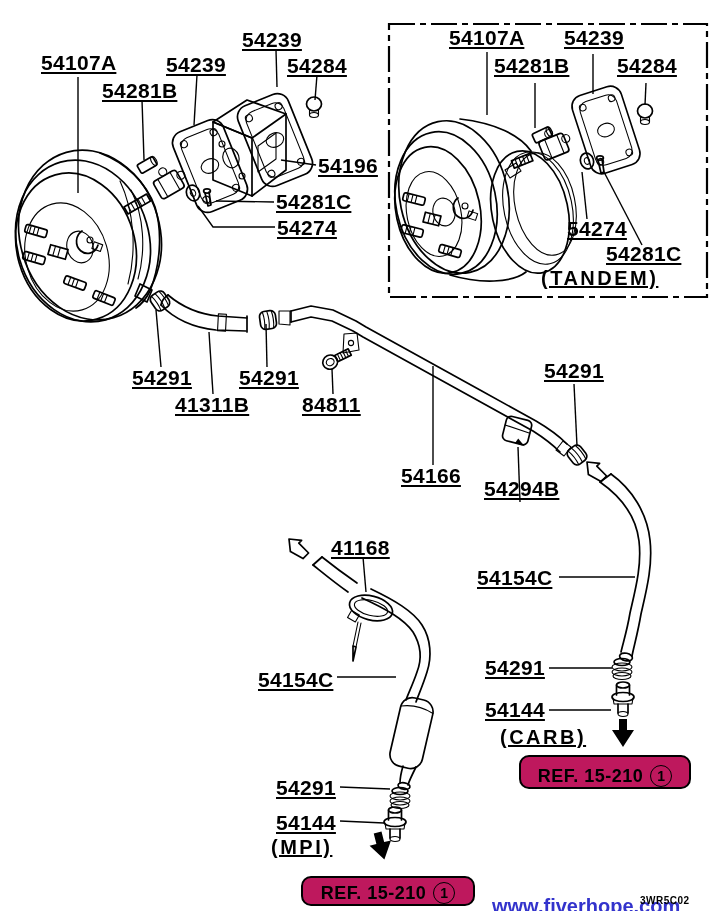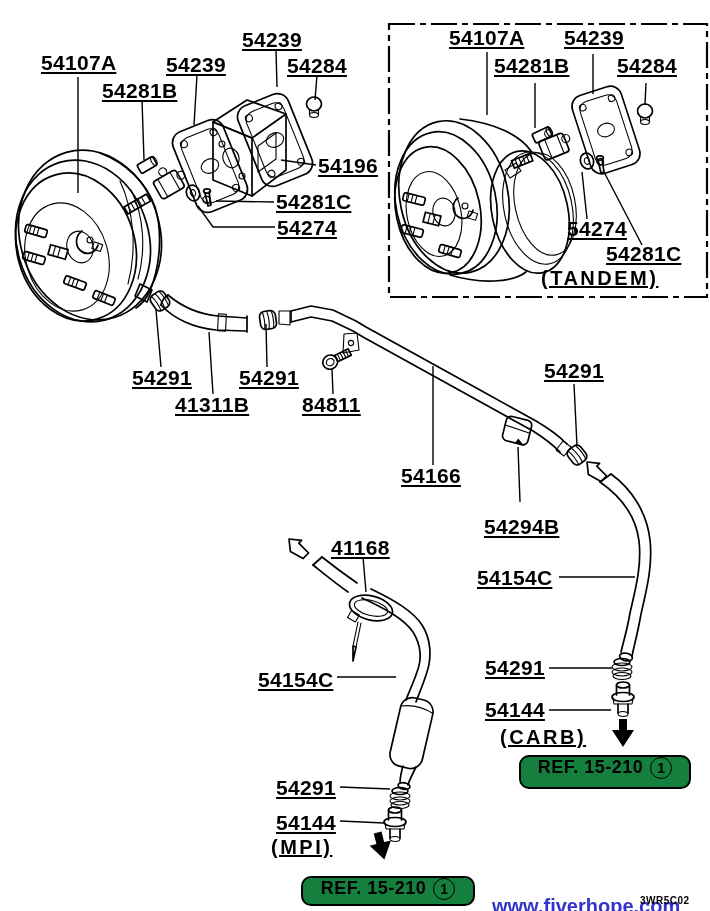--- a/index.html
+++ b/index.html
@@ -6,22 +6,22 @@
   #canvas{position:relative;width:710px;height:911px;background:#fff;overflow:hidden;
           font-family:"Liberation Sans",sans-serif;}
   #art{position:absolute;left:0;top:0;z-index:1;}
   .s{fill:none;stroke:#000;stroke-width:1.7;stroke-linejoin:round;stroke-linecap:round;}
   .t{stroke-width:1.1;}
   .ld{fill:none;stroke:#000;stroke-width:1.4;}
   .fillb{fill:#000;stroke:none;}
   .pl{position:absolute;z-index:2;font-weight:bold;font-size:21px;line-height:1;color:#000;
       white-space:nowrap;letter-spacing:0.3px;text-decoration:underline;}
   .note{letter-spacing:2.5px;font-size:20px;text-align:right;}
-  .refbox{position:absolute;z-index:2;border:2px solid #000;border-radius:10px;background:#15803d;
-      display:flex;align-items:flex-start;justify-content:center;gap:7px;font-weight:bold;
+  .refbox{position:absolute;z-index:2;border:2px solid #000;border-radius:10px;background:#be185d;
+      display:flex;align-items:flex-end;justify-content:center;gap:7px;font-weight:bold;
       font-size:18px;letter-spacing:0.5px;color:#000;}
   .refcircle{display:inline-flex;width:20px;height:20px;border:1.7px solid #000;border-radius:50%;
       align-items:center;justify-content:center;font-size:14px;font-weight:bold;}
   .wm{position:absolute;z-index:3;font-weight:bold;color:var(--wm,#3333cc);white-space:nowrap;}
   #email{left:225px;top:878px;font-size:21px;}
   #site{left:492px;top:883px;font-size:20px;margin-top:12px;}
   #code{position:absolute;z-index:3;left:608px;top:895px;font-weight:bold;font-size:10px;
       letter-spacing:0.5px;color:#000;padding-left:32px;}
 </style>
 </head>
@@ -290,21 +290,21 @@
 <div class="pl" style="left:242px;top:29px">54239</div>
 <div class="pl" style="left:287px;top:55px">54284</div>
 <div class="pl" style="left:318px;top:155px">54196</div>
 <div class="pl" style="left:276px;top:191px">54281C</div>
 <div class="pl" style="left:277px;top:217px">54274</div>
 <div class="pl" style="left:132px;top:367px">54291</div>
 <div class="pl" style="left:175px;top:394px">41311B</div>
 <div class="pl" style="left:239px;top:367px">54291</div>
 <div class="pl" style="left:302px;top:394px">84811</div>
 <div class="pl" style="left:401px;top:465px">54166</div>
-<div class="pl" style="left:484px;top:516px">54294B</div>
+<div class="pl" style="left:484px;top:478px">54294B</div>
 <div class="pl" style="left:544px;top:360px">54291</div>
 <div class="pl" style="left:477px;top:567px">54154C</div>
 <div class="pl" style="left:331px;top:537px">41168</div>
 <div class="pl" style="left:258px;top:669px">54154C</div>
 <div class="pl" style="left:276px;top:777px">54291</div>
 <div class="pl" style="left:276px;top:812px">54144</div>
 <div class="pl note" style="left:271px;top:837px">(MPI)</div>
 <div class="pl" style="left:485px;top:657px">54291</div>
 <div class="pl" style="left:485px;top:699px">54144</div>
 <div class="pl note" style="left:500px;top:727px">(CARB)</div>

